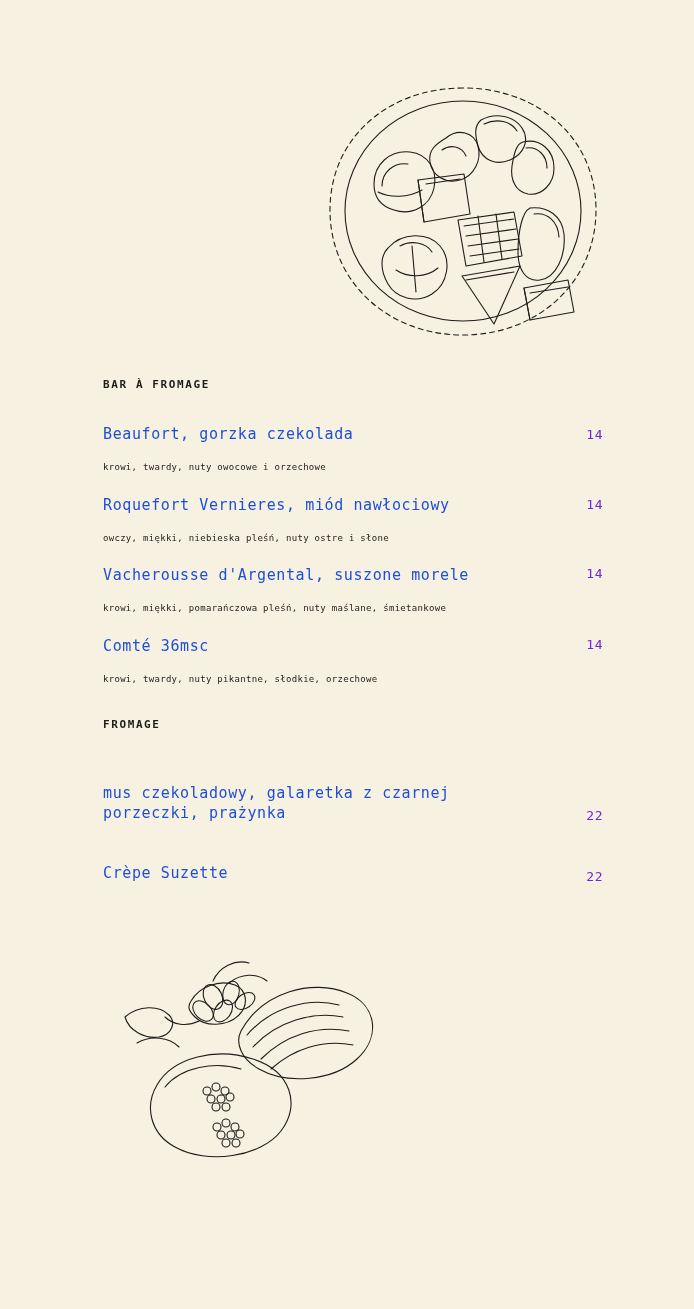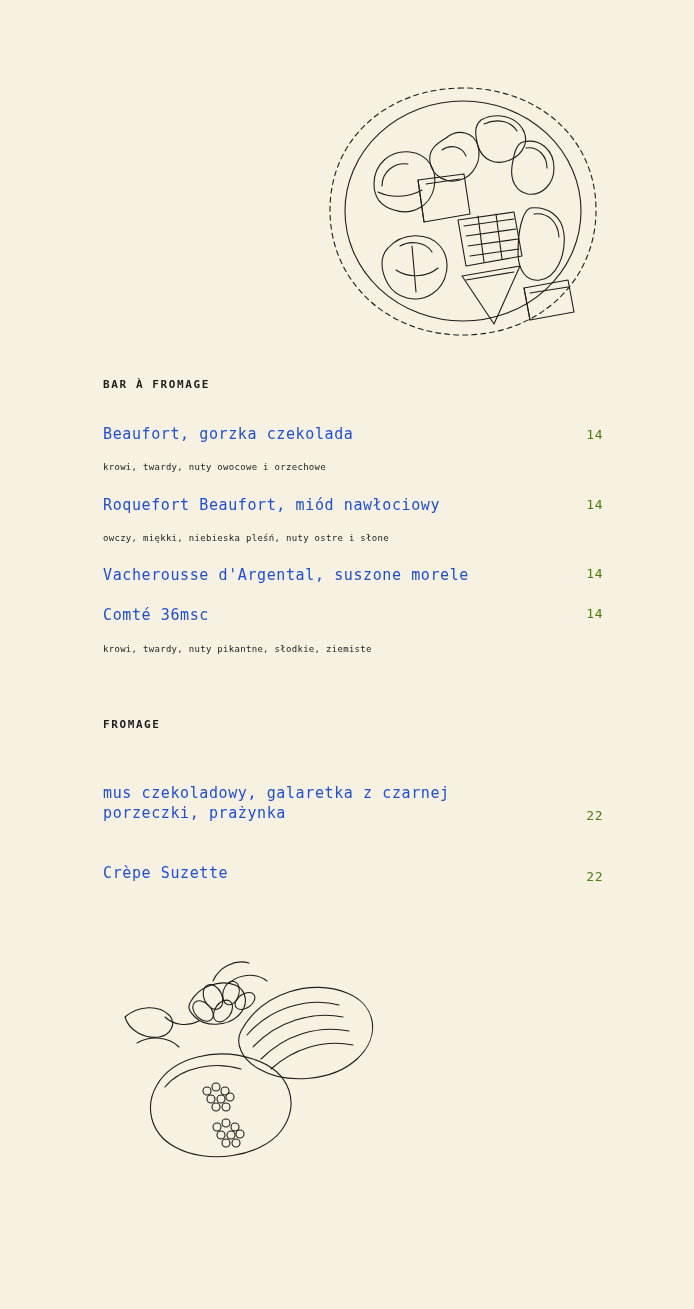--- a/index.html
+++ b/index.html
@@ -72,21 +72,21 @@
   .item-name {
     font-size: 15px;
     letter-spacing: 0.6px;
     line-height: 1.22;
     max-width: 400px;
     color: #1d4ed8;
   }
   .item-price {
     font-size: 13px;
     letter-spacing: 0.5px;
-    color: #4d7c0f;
+    color: #6d28d9;
     white-space: nowrap;
     padding-left: 10px;
   }
   .item-desc {
     font-size: 9px;
     letter-spacing: 0.3px;
     margin-top: 19px;
     color: #1d1d1b;
     max-width: 430px;
     line-height: 1.25;
@@ -207,39 +207,40 @@
     <div class="item">
       <div class="item-row">
         <div class="item-name">Beaufort, gorzka czekolada</div>
         <div class="item-price price-mid">14</div>
       </div>
       <div class="item-desc">krowi, twardy, nuty owocowe i orzechowe</div>
     </div>
 
     <div class="item">
       <div class="item-row">
-        <div class="item-name">Roquefort Beaufort, miód nawłociowy</div>
+        <div class="item-name">Roquefort Vernieres, miód nawłociowy</div>
         <div class="item-price price-mid">14</div>
       </div>
       <div class="item-desc">owczy, miękki, niebieska pleśń, nuty ostre i słone</div>
     </div>
 
     <div class="item">
       <div class="item-row">
         <div class="item-name">Vacherousse d'Argental, suszone morele</div>
         <div class="item-price">14</div>
       </div>
+      <div class="item-desc">krowi, miękki, pomarańczowa pleśń, nuty maślane, śmietankowe</div>
     </div>
 
     <div class="item">
       <div class="item-row">
         <div class="item-name">Comté 36msc</div>
         <div class="item-price">14</div>
       </div>
-      <div class="item-desc">krowi, twardy, nuty pikantne, słodkie, ziemiste</div>
+      <div class="item-desc">krowi, twardy, nuty pikantne, słodkie, orzechowe</div>
     </div>
   </div>
 
   <div class="section" id="section-desery">
     <h2 class="section-title">FROMAGE</h2>
 
     <div class="item dessert">
       <div class="item-row">
         <div class="item-name">mus czekoladowy, galaretka z czarnej porzeczki, prażynka</div>
         <div class="item-price price-low">22</div>

